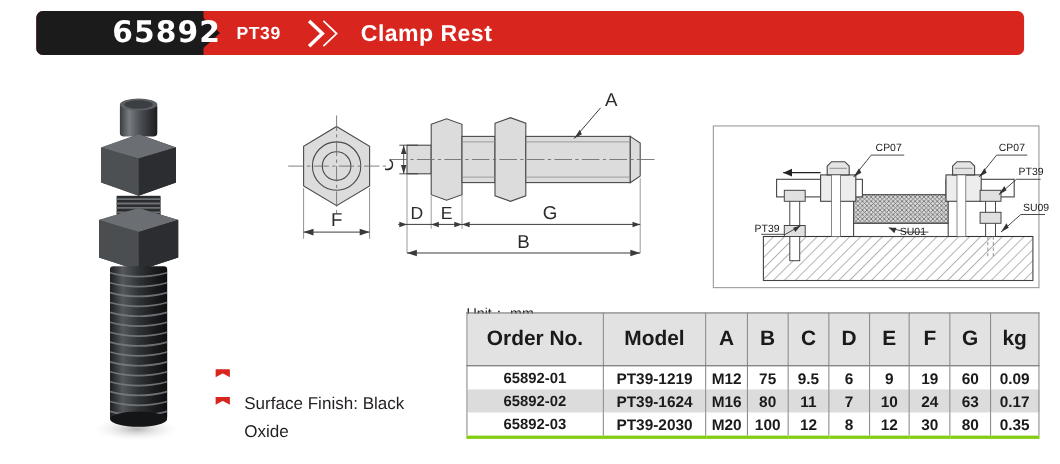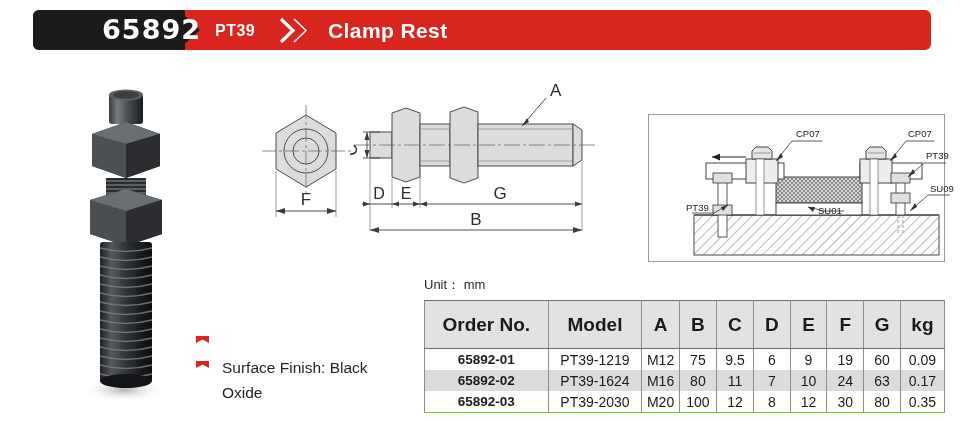--- a/index.html
+++ b/index.html
@@ -146,48 +146,48 @@
 
   
   #unit-label {
     position: absolute;
     left: 424px; top: 276px;
     font-size: 13px;
     color: #231f20;
   }
   #spec-table {
     position: absolute;
-    left: 424px; top: 300px;
+    left: 424px; top: 284px;
     width: 521px;
     border-collapse: collapse;
     font-size: 13.5px;
     color: #1a1a1a;
   }
   #spec-table th, #spec-table td {
     border-left: 1px solid #8d8d8d;
     border-right: 1px solid #8d8d8d;
     text-align: center;
     padding: 0;
-    font-weight: normal;
+    font-weight: bold;
   }
   #spec-table thead th {
     background: #e2e2e2;
     height: 47px;
     font-size: 19px;
     font-weight: bold;
     border-top: 1px solid #6f6f6f;
     border-bottom: 1px solid #6f6f6f;
   }
   #spec-table tbody td {
     height: 21px;
     font-size: 14px;
     margin-top: 46px;
   }
   #spec-table tbody tr.shaded td { background: #dcdcdc; }
-  #spec-table tbody tr:last-child td { border-bottom: 1px solid #84cc16; }
+  #spec-table tbody tr:last-child td { border-bottom: 3px solid #84cc16; }
   #spec-table td.order-cell { font-weight: bold; font-size: 13.5px; }
   .col-order { width: 128px; }
   .col-model { width: 96px; }
   .col-dim   { width: 38px; }
   .col-kg    { width: 45px; }
 </style>
 </head>
 <body>
 
 <div id="header-banner">

